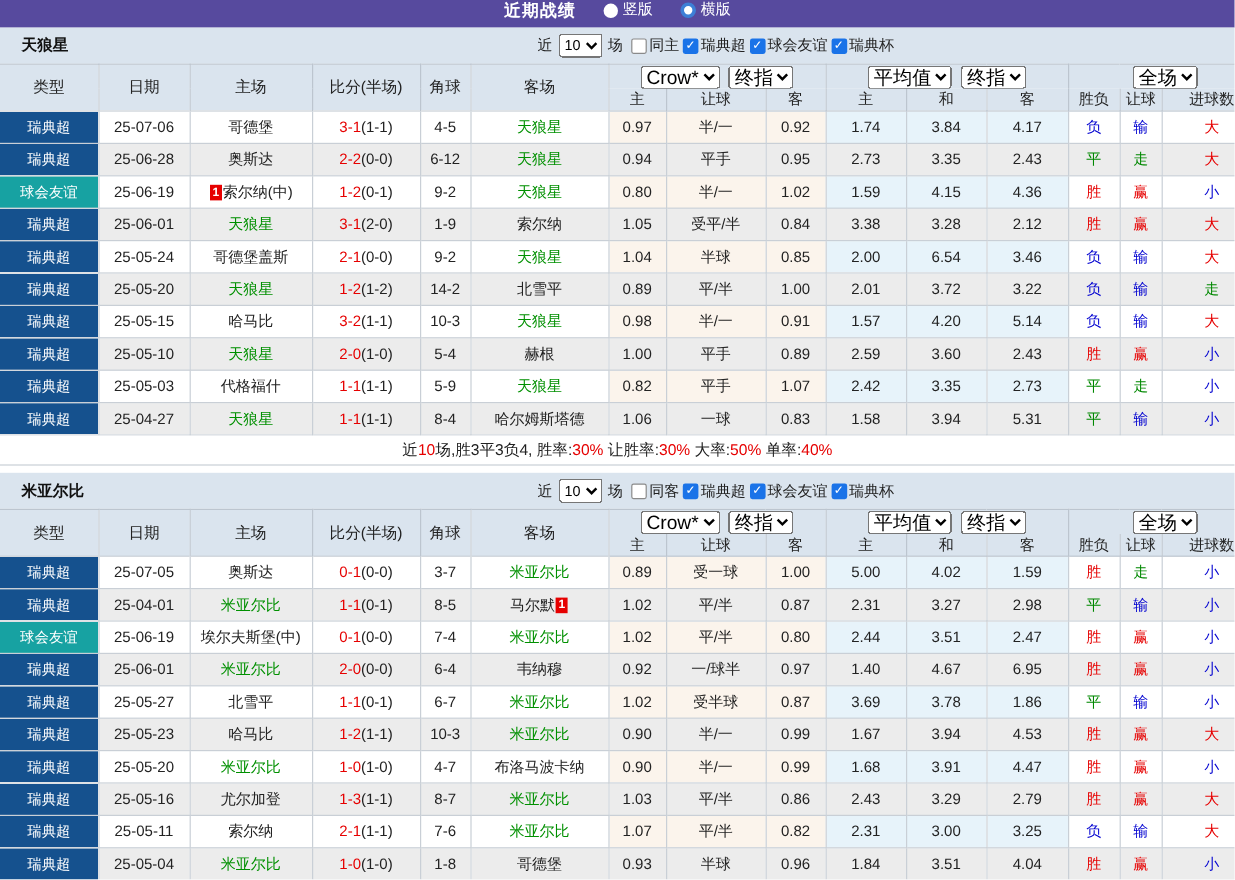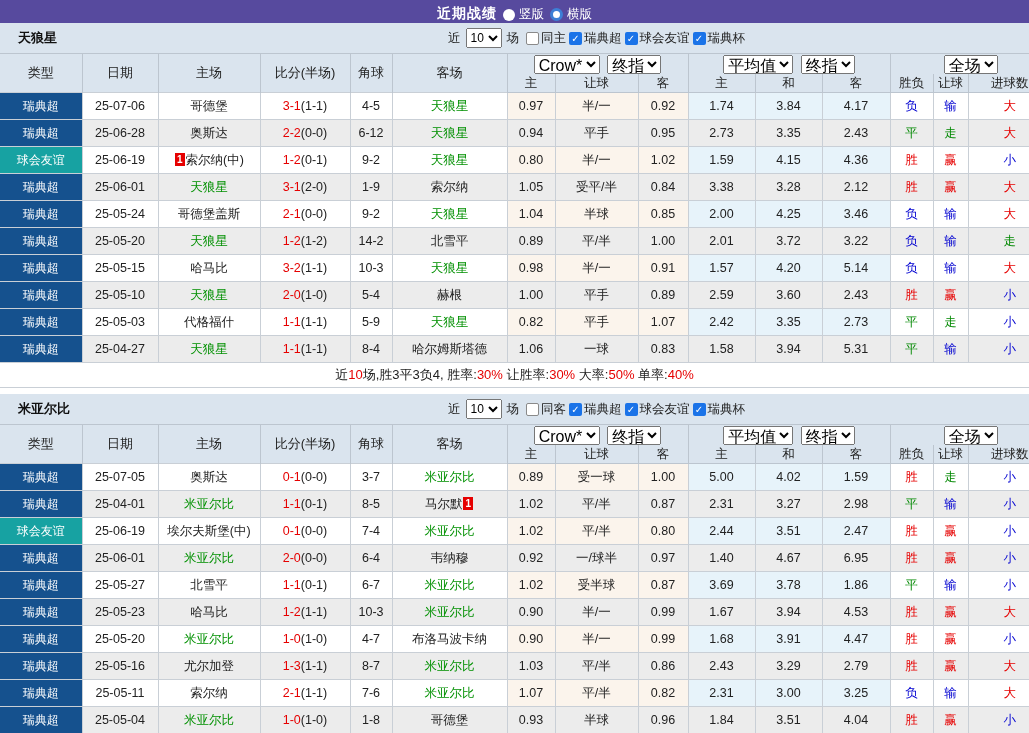--- a/index.html
+++ b/index.html
@@ -1,20 +1,20 @@
 <!DOCTYPE html>
 <html><head>
 <meta charset="utf-8">
 <style>
   html,body{margin:0;padding:0;background:#fff;}
   body{font-family:"Liberation Sans","DejaVu Sans",sans-serif;color:#222;}
   .page{width:1029px;height:733px;overflow:hidden;background:#fff;}
 
   
-  .topbar{height:23px;background:#574A9E;color:#fff;display:flex;align-items:flex-end;justify-content:center;gap:6px;font-size:12.5px;}
+  .topbar{height:23px;background:#574A9E;color:#fff;display:flex;align-items:flex-start;justify-content:center;gap:23px;font-size:12.5px;}
   .topbar .title{font-weight:bold;font-size:14px;letter-spacing:1px;}
   .radio-label{display:inline-flex;align-items:center;gap:4px;cursor:pointer;}
   .radio{width:12px;height:12px;border-radius:50%;background:#fff;display:inline-block;box-sizing:border-box;}
   .radio.checked{width:13px;height:13px;border:3px solid #3D7FD6;}
 
   
   .section{margin:0;}
   .section + .section{margin-top:6px;}
   .section-head{height:30px;background:#DAE4EE;display:flex;align-items:center;padding-left:18px;box-sizing:border-box;}
   .team-name{font-weight:bold;font-size:13px;color:#111;}
@@ -213,21 +213,21 @@
               <td class="league">瑞典超</td>
               <td>25-05-24</td>
               <td><span>哥德堡盖斯</span></td>
               <td><span class="c-red">2-1</span><span>(0-0)</span></td>
               <td>9-2</td>
               <td><span class="focus">天狼星</span></td>
               <td class="oddsbg">1.04</td>
               <td class="oddsbg">半球</td>
               <td class="oddsbg">0.85</td>
               <td class="avgbg">2.00</td>
-              <td class="avgbg">4.25</td>
+              <td class="avgbg">6.54</td>
               <td class="avgbg">3.46</td>
               <td class="c-blue">负</td>
               <td class="c-blue">输</td>
               <td class="c-red">大</td>
             </tr>
             <tr class="even">
               <td class="league">瑞典超</td>
               <td>25-05-20</td>
               <td><span class="focus">天狼星</span></td>
               <td><span class="c-red">1-2</span><span>(1-2)</span></td>

